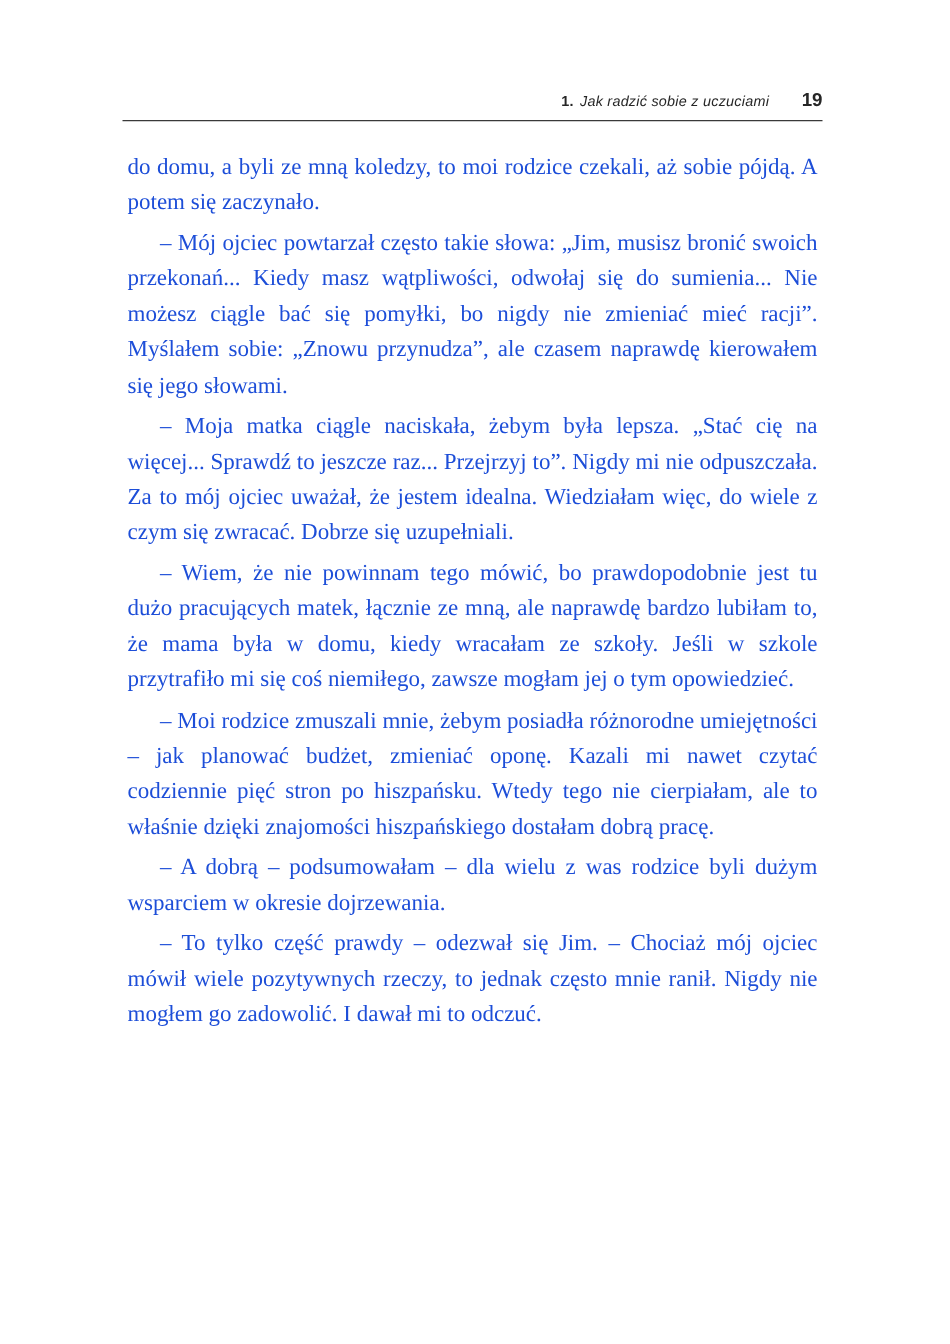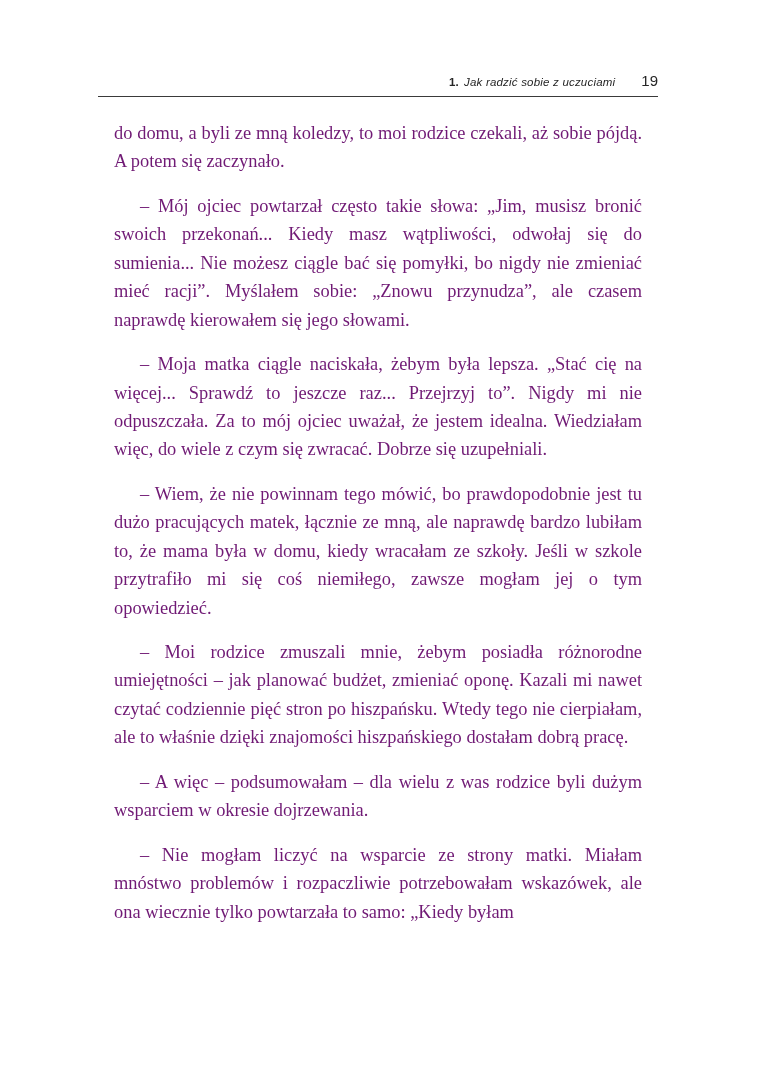--- a/index.html
+++ b/index.html
@@ -35,38 +35,38 @@
   }
   .running-head .chapter-num {
     font-weight: bold;
     margin-right: 5px;
   }
   .running-head .chapter-title {
     font-weight: normal;
     font-style: italic;
   }
   .running-head .folio {
-    font-weight: normal;
+    font-weight: bold;
     font-size: 15px;
     margin-left: 26px;
     letter-spacing: 0;
   }
   .rule {
     border-top: 1px solid #3a3a3a;
     width: 100%;
     margin: 0 0 22px 0;
   }
   .body-text p {
-    margin: 16px;
+    margin: 4px;
     font-size: 18.4px;
     line-height: 1.545;
     text-align: justify;
     text-justify: inter-word;
     hyphens: manual;
-    color: #701a75;
+    color: #1d4ed8;
   }
   .body-text p.indent {
     text-indent: 26px;
   }
   .body-text p.noindent {
     text-indent: 0;
   }
 </style>
 </head>
 <body>
@@ -80,18 +80,18 @@
       <span class="folio">19</span>
     </div>
     <div class="rule"></div>
 
     <div class="body-text">
       <p class="noindent">do domu, a byli ze mną koledzy, to moi rodzice czekali, aż sobie pójdą. A potem się zaczynało.</p>
       <p class="indent">– Mój ojciec powtarzał często takie słowa: „Jim, musisz bronić swoich przekonań... Kiedy masz wątpliwości, odwołaj się do sumienia... Nie możesz ciągle bać się pomyłki, bo nigdy nie zmieniać mieć racji”. Myślałem sobie: „Znowu przynudza”, ale czasem naprawdę kierowałem się jego słowami.</p>
       <p class="indent">– Moja matka ciągle naciskała, żebym była lepsza. „Stać cię na więcej... Sprawdź to jeszcze raz... Przejrzyj to”. Nigdy mi nie odpuszczała. Za to mój ojciec uważał, że jestem idealna. Wiedziałam więc, do wiele z czym się zwracać. Dobrze się uzupełniali.</p>
       <p class="indent">– Wiem, że nie powinnam tego mówić, bo prawdopodobnie jest tu dużo pracujących matek, łącznie ze mną, ale naprawdę bardzo lubiłam to, że mama była w domu, kiedy wracałam ze szkoły. Jeśli w szkole przytrafiło mi się coś niemiłego, zawsze mogłam jej o tym opowiedzieć.</p>
       <p class="indent">– Moi rodzice zmuszali mnie, żebym posiadła różnorodne umiejętności – jak planować budżet, zmieniać oponę. Kazali mi nawet czytać codziennie pięć stron po hiszpańsku. Wtedy tego nie cierpiałam, ale to właśnie dzięki znajomości hiszpańskiego dostałam dobrą pracę.</p>
-      <p class="indent">– A więc – podsumowałam – dla wielu z was rodzice byli dużym wsparciem w okresie dojrzewania.</p>
-      <p class="indent">– Nie mogłam liczyć na wsparcie ze strony matki. Miałam mnóstwo problemów i rozpaczliwie potrzebowałam wskazówek, ale ona wiecznie tylko powtarzała to samo: „Kiedy byłam</p>
+      <p class="indent">– A dobrą – podsumowałam – dla wielu z was rodzice byli dużym wsparciem w okresie dojrzewania.</p>
+      <p class="indent">– To tylko część prawdy – odezwał się Jim. – Chociaż mój ojciec mówił wiele pozytywnych rzeczy, to jednak często mnie ranił. Nigdy nie mogłem go zadowolić. I dawał mi to odczuć.</p>
     </div>
 
   </div>
 </div>
 
 </body></html>

